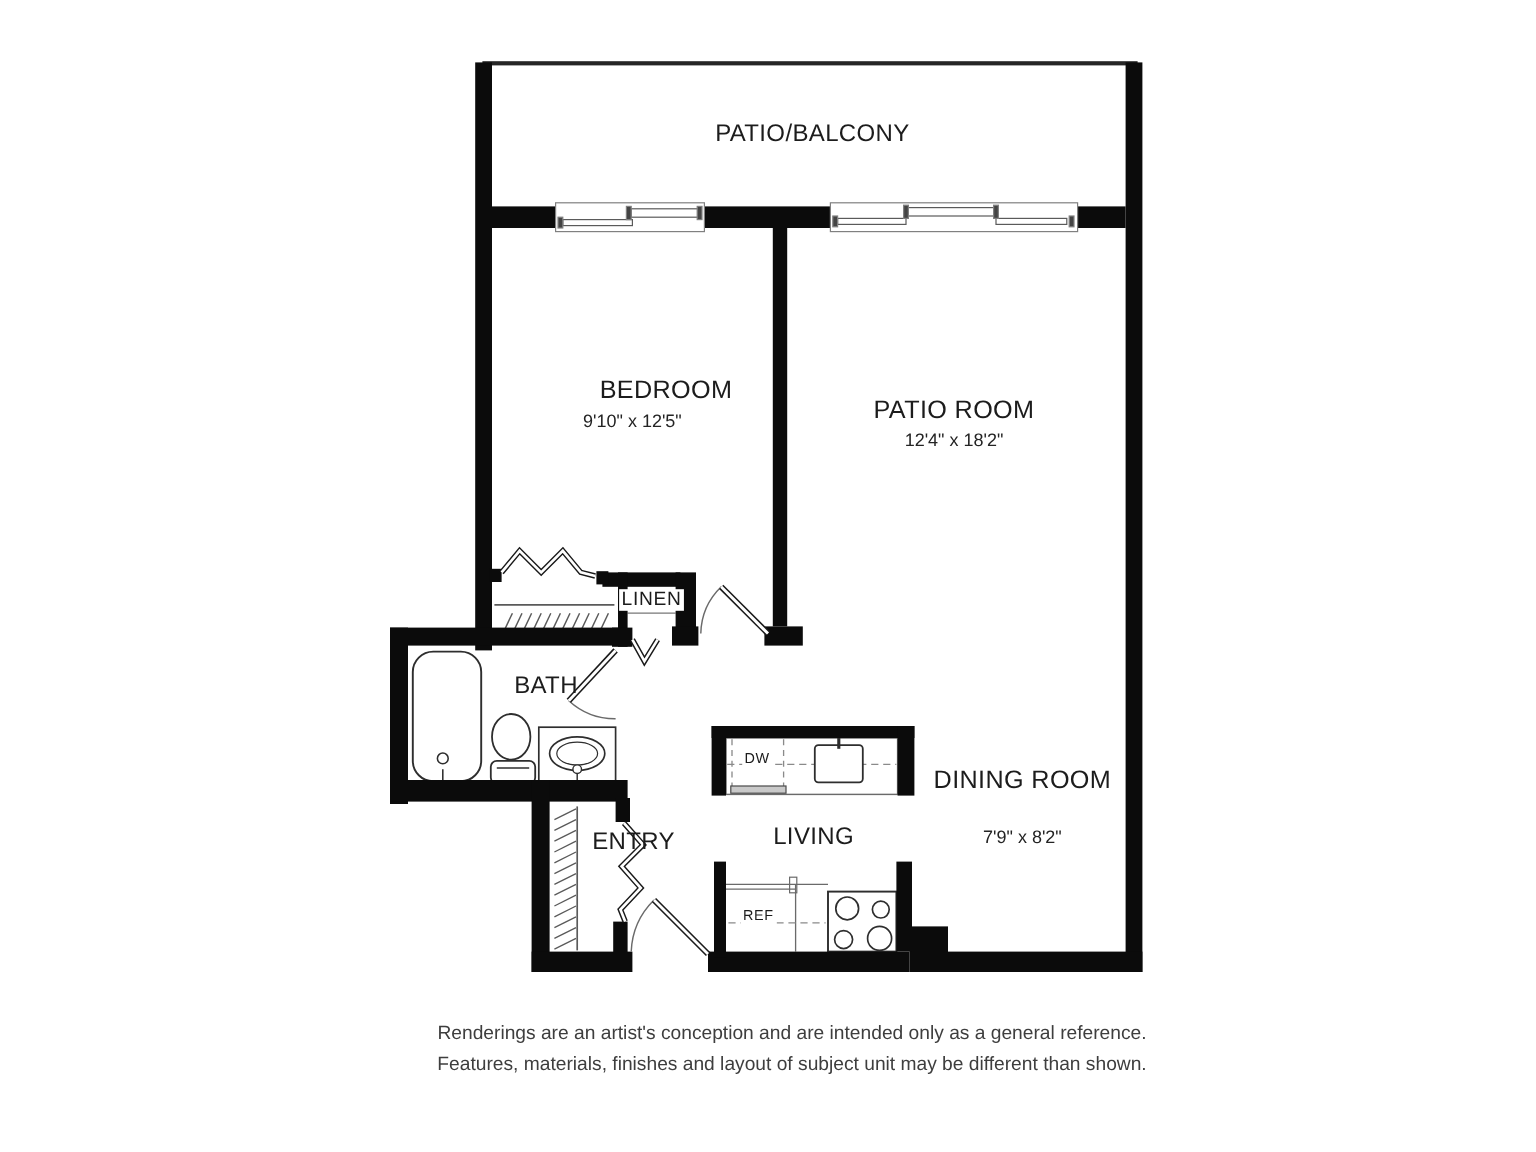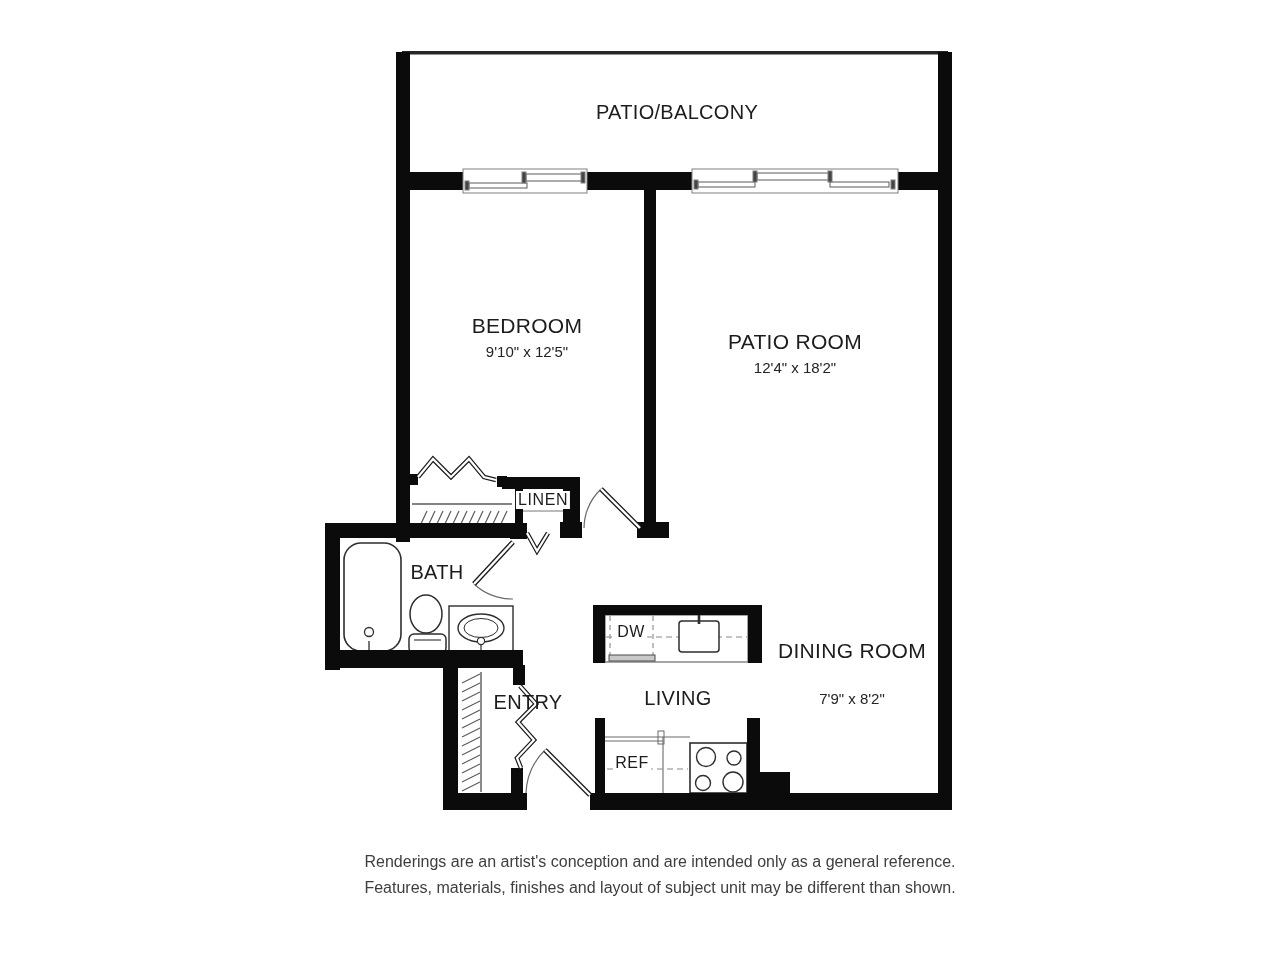--- a/index.html
+++ b/index.html
@@ -9,21 +9,21 @@
   html,body{margin:0;padding:0;}
   body{background:var(--bg);font-family:"Liberation Sans",sans-serif;}
   .page{position:relative;width:1020px;height:960px;background:var(--bg);overflow:hidden;}
   .plan-svg{position:absolute;left:0;top:0;}
   .lbl{position:absolute;transform:translate(-50%,-50%);color:var(--label);
        white-space:nowrap;text-align:center;}
   .room{font-size:21px;letter-spacing:0.3px;}
   .patio{font-size:20px;}
   .dims{font-size:15px;color:#242424;}
   .tiny{font-size:16px;letter-spacing:0.6px;background:var(--bg);padding:0 2px;}
-  .appl{font-size:16px;letter-spacing:0.5px;background:var(--bg);padding:0 2px;}
+  .appl{font-size:12px;letter-spacing:0.5px;background:var(--bg);padding:0 2px;}
   .note{position:absolute;transform:translate(-50%,-50%);font-size:16px;color:var(--note);
         white-space:nowrap;}
 </style>
 </head>
 <body>
 
 <div class="page">
 
   <svg class="plan-svg" width="1280" height="960" viewBox="0 0 1280 960">
 
@@ -190,30 +190,30 @@
     </g>
 
     <g fill="none">
       <polyline points="520,686 536,704 518,722 534,740 517,758 521,768" stroke="#1a1a1a" stroke-width="4.6"></polyline>
       <polyline points="520,686 536,704 518,722 534,740 517,758 521,768" stroke="#fff" stroke-width="2.2"></polyline>
     </g>
   </svg>
 
   <div class="lbl room patio" style="left:677px;top:112px">PATIO/BALCONY</div>
 
-  <div class="lbl room" style="left:527px;top:326px">BEDROOM</div>
+  <div class="lbl room" style="left:555px;top:326px">BEDROOM</div>
   <div class="lbl dims" style="left:527px;top:351px">9'10" x 12'5"</div>
 
   <div class="lbl room" style="left:795px;top:342px">PATIO ROOM</div>
   <div class="lbl dims" style="left:795px;top:367px">12'4" x 18'2"</div>
 
   <div class="lbl room" style="left:852px;top:651px">DINING ROOM</div>
   <div class="lbl dims" style="left:852px;top:698px">7'9" x 8'2"</div>
 
-  <div class="lbl room patio" style="left:437px;top:572px">BATH</div>
+  <div class="lbl room patio" style="left:455px;top:572px">BATH</div>
 
   <div class="lbl room patio" style="left:528px;top:702px">ENTRY</div>
 
   <div class="lbl room patio" style="left:678px;top:698px">LIVING</div>
 
   <div class="lbl tiny" style="left:543px;top:500px">LINEN</div>
 
   <div class="lbl appl" style="left:631px;top:632px">DW</div>
 
   <div class="lbl appl" style="left:632px;top:763px">REF</div>

